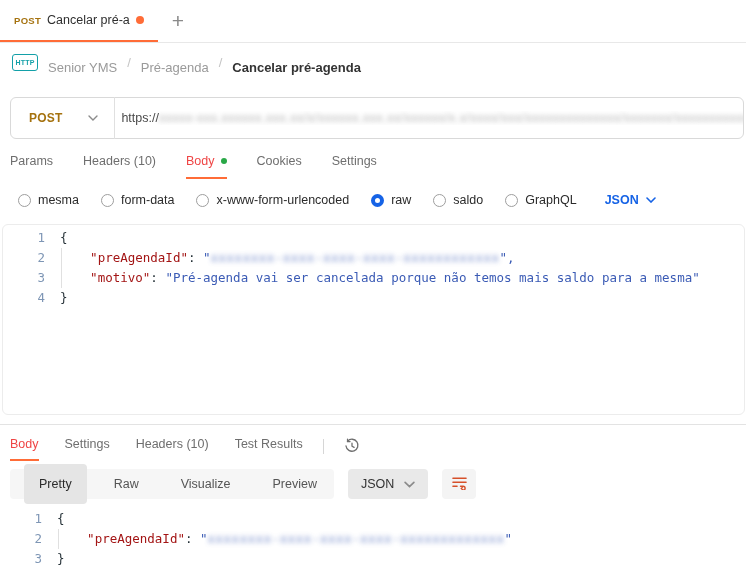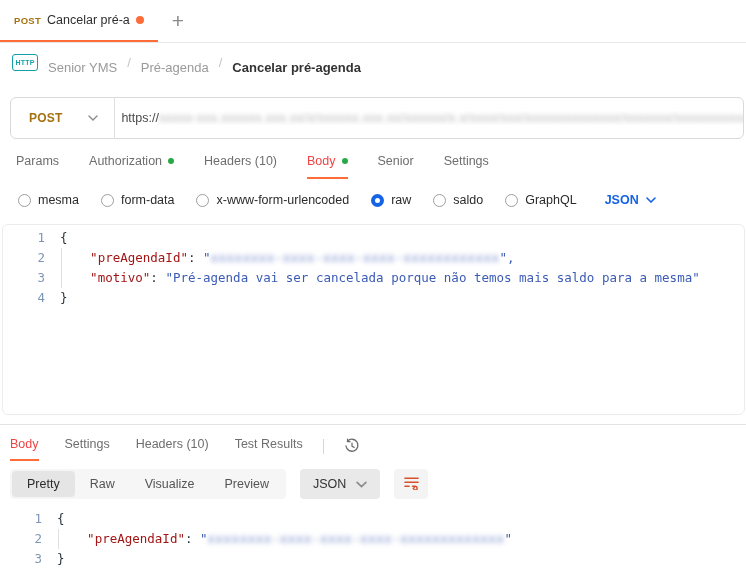--- a/index.html
+++ b/index.html
@@ -31,21 +31,21 @@
           display:flex;align-items:center;background:#fff;box-sizing:border-box;}
   .method-select{display:flex;align-items:center;gap:26px;padding:0 16px 0 18px;cursor:pointer;}
   .method-label{font-size:12px;font-weight:700;color:#a5720f;letter-spacing:.2px;}
   .chev{color:#8b8b8b;display:inline-flex;}
   .url-divider{width:1px;height:42px;background:#e0e0e0;}
   .url-text{margin-left:6px;font-size:12.5px;color:#4a4a4a;white-space:nowrap;display:flex;align-items:center;overflow:hidden;}
   .redacted{filter:blur(2.5px);opacity:.55;color:#6f6f6f;letter-spacing:.5px;}
   .redacted.code-blur{color:#3b5bb5;opacity:.7;}
 
   
-  .req-tabs{display:flex;align-items:stretch;gap:30px;padding:14px 0 0 16px;height:26px;}
+  .req-tabs{display:flex;align-items:stretch;gap:30px;padding:14px 0 0 10px;height:26px;}
   .rtab{display:flex;align-items:center;gap:6px;font-size:12.5px;color:#6e6e6e;cursor:pointer;
         padding-bottom:9px;border-bottom:2px solid transparent;}
   .rtab.active{color:#ef4444;border-bottom-color:#ff6c37;}
   .gdot{width:6px;height:6px;border-radius:50%;background:#29a847;}
 
   
   .radio-row{display:flex;align-items:center;gap:22px;padding:10px 0 0 18px;height:22px;}
   .radio-item{display:flex;align-items:center;gap:7px;font-size:12.5px;color:#2b2b2b;cursor:pointer;}
   .radio{width:13px;height:13px;box-sizing:border-box;border:1.5px solid #9e9e9e;border-radius:50%;background:#fff;}
   .radio.selected{border:4px solid #1663e6;}
@@ -67,22 +67,22 @@
 
   
   .resp-sep{margin-top:9px;border-top:1px solid #e3e3e3;}
   .resp-tabs{display:flex;align-items:stretch;gap:26px;padding:12px 0 0 10px;height:24px;}
   .resp-tabs .rtab{padding-bottom:8px;}
   .vdiv{width:1px;height:15px;background:#d6d6d6;align-self:center;margin:0 -6px 6px -6px;}
   .hist-btn{display:flex;align-items:center;color:#6e6e6e;cursor:pointer;margin-bottom:6px;}
 
   .resp-views{display:flex;align-items:center;gap:14px;padding:8px 0 8px 10px;}
   .seg-group{display:flex;align-items:center;background:#f6f6f6;border-radius:4px;height:30px;padding:0 2px;}
-  .seg{display:flex;align-items:center;height:26px;padding:0 15px;font-size:12.5px;color:#555;
-       border-radius:4px;cursor:pointer;}
+  .seg{display:flex;align-items:center;height:40px;padding:0 15px;font-size:12.5px;color:#555;
+       border-radius:4px;cursor:pointer;margin-left:12px;}
   .seg.selected{background:#e5e5e5;color:#2b2b2b;}
   .json-btn{display:flex;align-items:center;gap:10px;background:#e9e9e9;border-radius:4px;height:30px;
             padding:0 13px;font-size:12.5px;color:#333;cursor:pointer;}
   .wrap-btn{display:flex;align-items:center;justify-content:center;width:34px;height:30px;
             background:#f4f4f4;border-radius:4px;cursor:pointer;}
 </style>
 </head>
 <body>
 
 <div class="app">
@@ -119,32 +119,28 @@
       <span>https://</span>
         <span class="redacted">xxxxx-xxx.xxxxxx.xxx.xx/x/xxxxxx.xxx.xx/xxxxxx/x.x/xxxx/xxx/xxxxxxxxxxxxxx/xxxxxxx/xxxxxxxxxxxxxxxx</span>
     </div>
   </div>
 
   <div class="req-tabs">
     <div class="rtab">
         <span>Params</span>
       </div>
     <div class="rtab">
-        <span>Authorization</span>
-        <span class="gdot"></span>
-      </div>
-    <div class="rtab">
         <span>Headers (10)</span>
       </div>
     <div class="rtab active">
         <span>Body</span>
         <span class="gdot"></span>
       </div>
     <div class="rtab">
-        <span>Senior</span>
+        <span>Cookies</span>
       </div>
     <div class="rtab">
         <span>Settings</span>
       </div>
   </div>
 
   <div class="radio-row">
     <div class="radio-item">
         <span class="radio"></span>
         <span>mesma</span>

